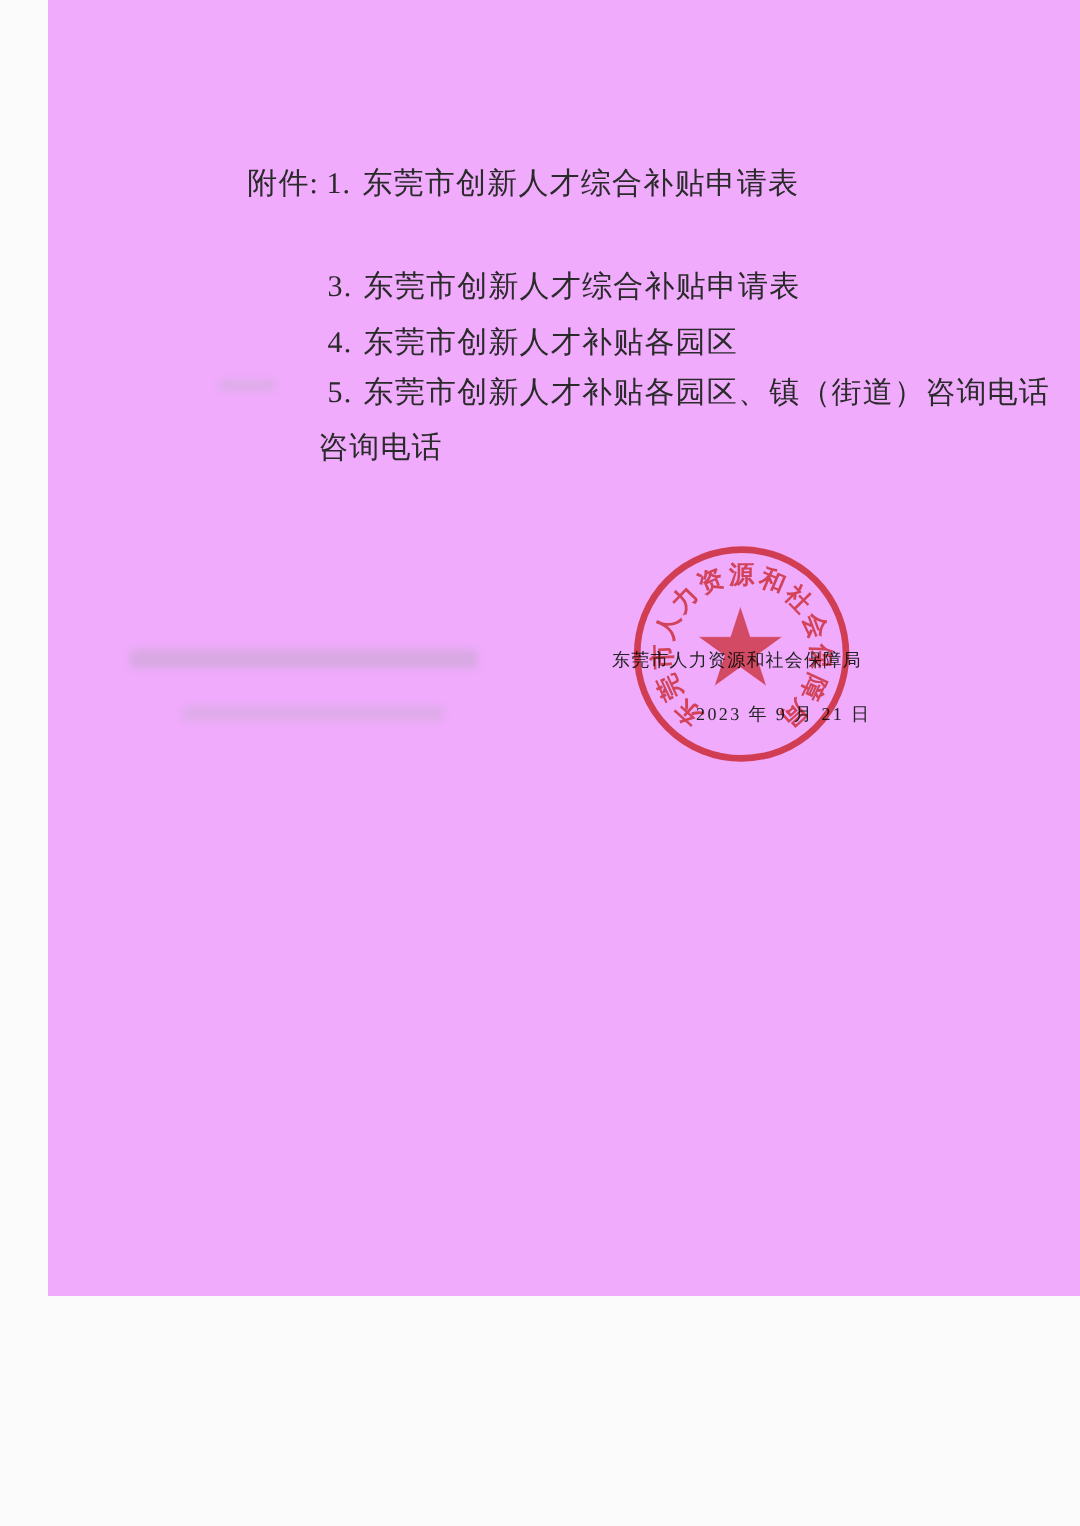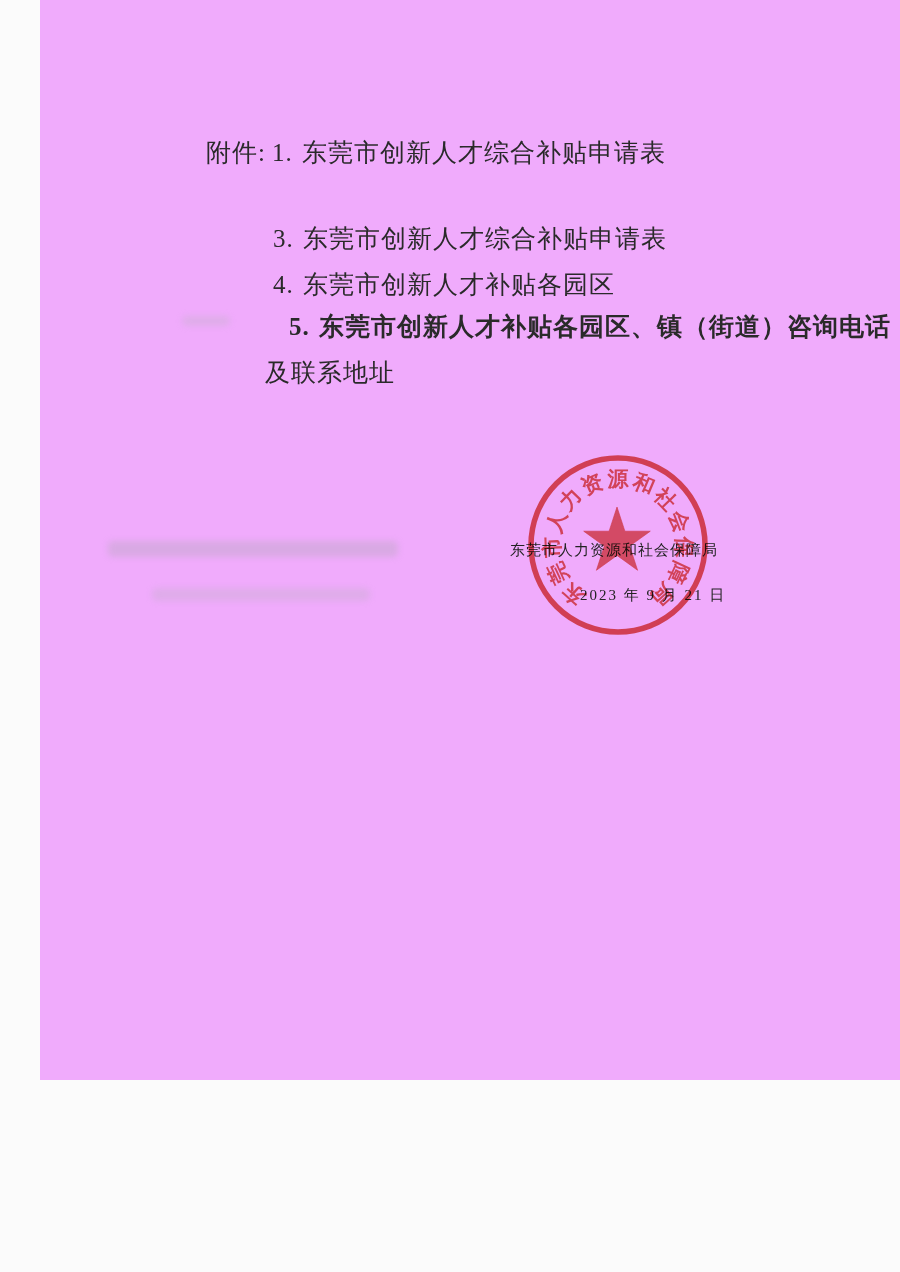--- a/index.html
+++ b/index.html
@@ -108,24 +108,24 @@
 
   <div class="doc-line" style="left:166px; top:136px;">
     <span class="att-label">附件:</span><span class="att-num">1.</span><span>东莞市创新人才综合补贴申请表</span>
   </div>
   <div class="doc-line" style="left:233px; top:222px;">
     <span class="att-num">3.</span><span>东莞市创新人才综合补贴申请表</span>
   </div>
   <div class="doc-line" style="left:233px; top:268px;">
     <span class="att-num">4.</span><span>东莞市创新人才补贴各园区</span>
   </div>
-  <div class="doc-line" style="left:249px; top:310px;font-weight:bold;">
+  <div class="doc-line" style="left:233px; top:310px;">
     <span class="att-num">5.</span><span>东莞市创新人才补贴各园区、镇（街道）咨询电话</span>
   </div>
-  <div class="doc-line" style="left:225px; top:356px;">及联系地址</div>
+  <div class="doc-line" style="left:225px; top:356px;">咨询电话</div>
 
   <div class="sign-line" style="left:470px; top:541px;">东莞市人力资源和社会保障局</div>
   <div class="sign-line" style="left:540px; top:586px; letter-spacing:2px;">2023 年 9 月 21 日</div>
 
   <svg class="seal" viewBox="0 0 190 190">
     <circle class="seal-ring" cx="95" cy="95" r="87"></circle>
     <polygon class="seal-star" points="94,57 101.9,81.2 127.3,81.2 106.7,96.1 114.6,120.3 94,105.4 73.4,120.3 81.3,96.1 60.7,81.2 86.1,81.2"></polygon>
     <g>
         <text x="50.83737998031535" y="144.04755848150802" transform="rotate(-138 50.83737998031535 144.04755848150802)" class="seal-char">东</text>
         <text x="35.1836860555811" y="122.89280527488616" transform="rotate(-115 35.1836860555811 122.89280527488616)" class="seal-char">莞</text>

